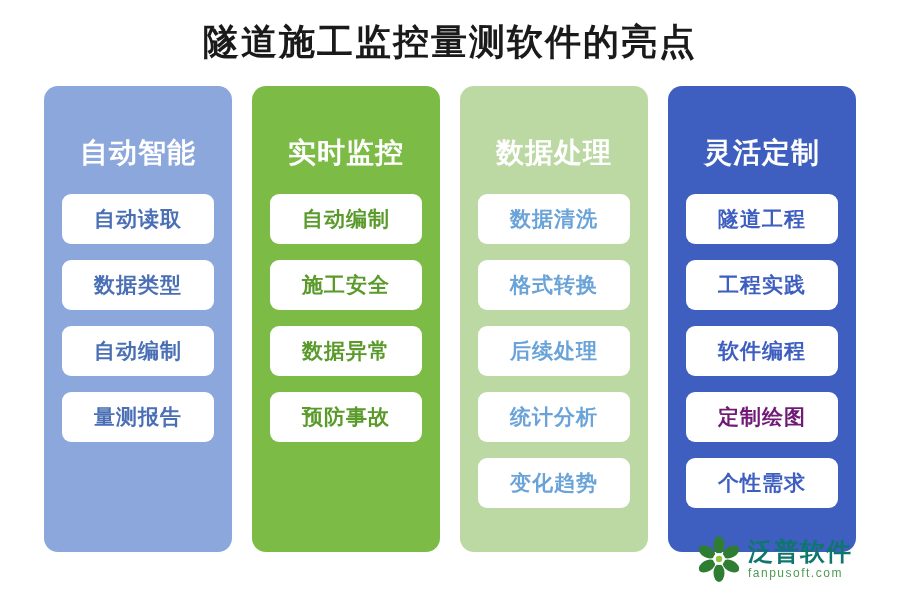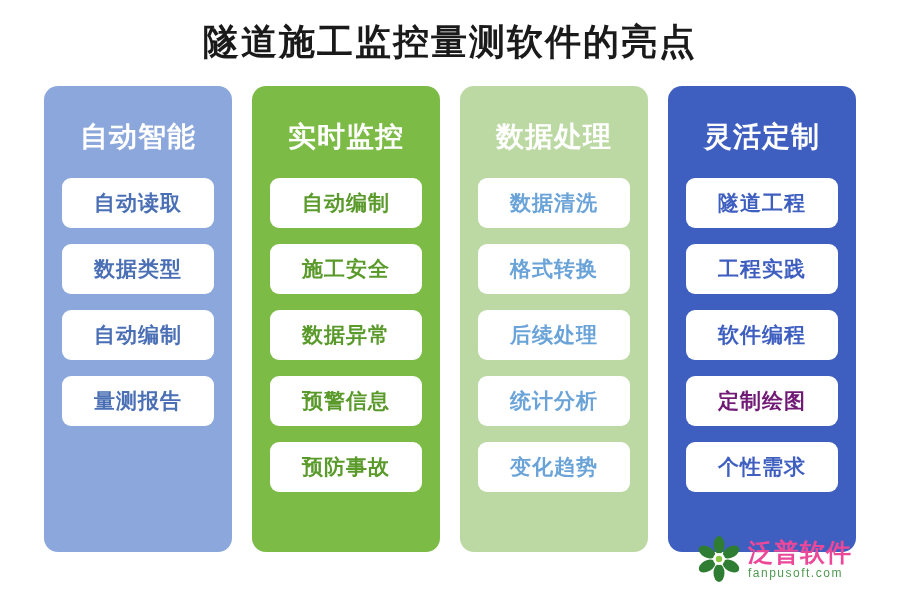--- a/index.html
+++ b/index.html
@@ -39,21 +39,21 @@
     left: 44px;
     width: 812px;
     height: 466px;
     display: flex;
     justify-content: space-between;
   }
   .column {
     width: 188px;
     border-radius: 14px;
     box-sizing: border-box;
-    padding: 0 18px;
+    padding: 16px 18px;
     display: flex;
     flex-direction: column;
     align-items: center;
   }
   .col-head {
     font-family: "DejaVu Serif", "Liberation Serif", serif;
     font-weight: bold;
     font-size: 28px;
     color: #ffffff;
     letter-spacing: 1px;
@@ -95,24 +95,24 @@
     position: relative;
   }
   .logo-text {
     margin-left: 4px;
     display: flex;
     flex-direction: column;
     justify-content: center;
     line-height: 1.05;
   }
   .logo-cn {
-    font-family: Liberation Sans, sans-serif;
+    font-family: Liberation Serif, serif;
     font-weight: bold;
     font-size: 25px;
-    color: #ec4899;
+    color: #0f766e;
     letter-spacing: 1px;
   }
   .logo-en {
     font-family: "Liberation Sans", sans-serif;
     font-size: 12px;
     color: #4f9a52;
     letter-spacing: 1.5px;
     margin-top: 2px;
   }
 </style>
@@ -131,21 +131,20 @@
       <div class="chip" style="color:#4a6fb5;">数据类型</div>
       <div class="chip" style="color:#4a6fb5;">自动编制</div>
       <div class="chip" style="color:#4a6fb5;text-align:right;">量测报告</div>
     </div>
 
     <div class="column" style="background:#7cbb45;">
       <div class="col-head">实时监控</div>
       <div class="chip" style="color:#5a9a2b;">自动编制</div>
       <div class="chip" style="color:#5a9a2b;">施工安全</div>
       <div class="chip" style="color:#5a9a2b;">数据异常</div>
-      <div class="chip" style="color:#5a9a2b;">预警信息</div>
       <div class="chip" style="color:#5a9a2b;">预防事故</div>
     </div>
 
     <div class="column" style="background:#bcd9a4;">
       <div class="col-head">数据处理</div>
       <div class="chip" style="color:#6aa3d8;">数据清洗</div>
       <div class="chip" style="color:#6aa3d8;">格式转换</div>
       <div class="chip" style="color:#6aa3d8;">后续处理</div>
       <div class="chip" style="color:#6aa3d8;">统计分析</div>
       <div class="chip" style="color:#6aa3d8;">变化趋势</div>

